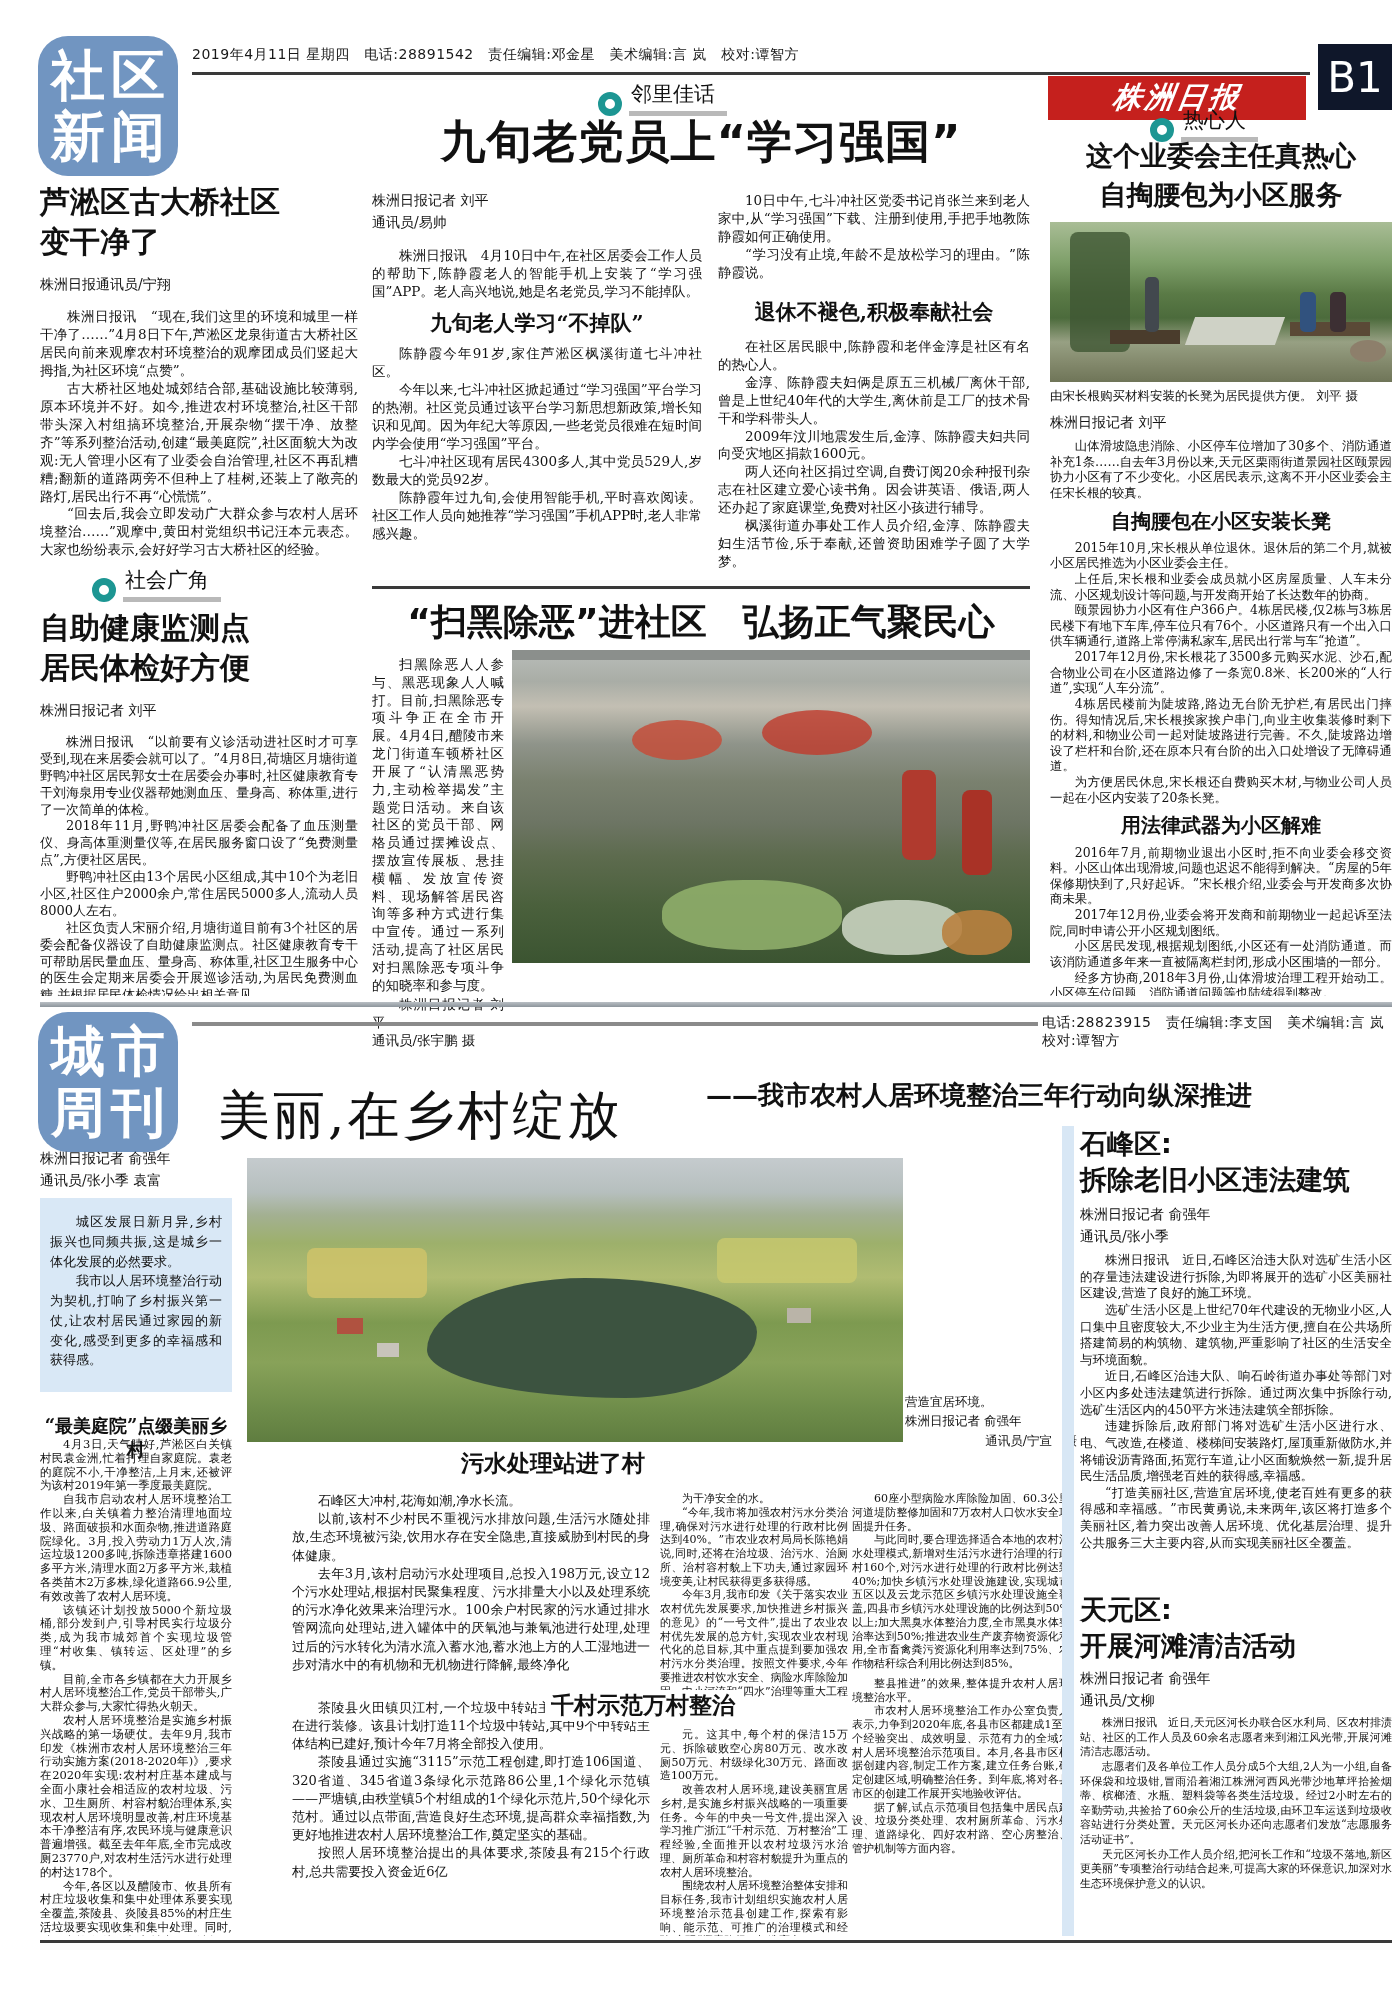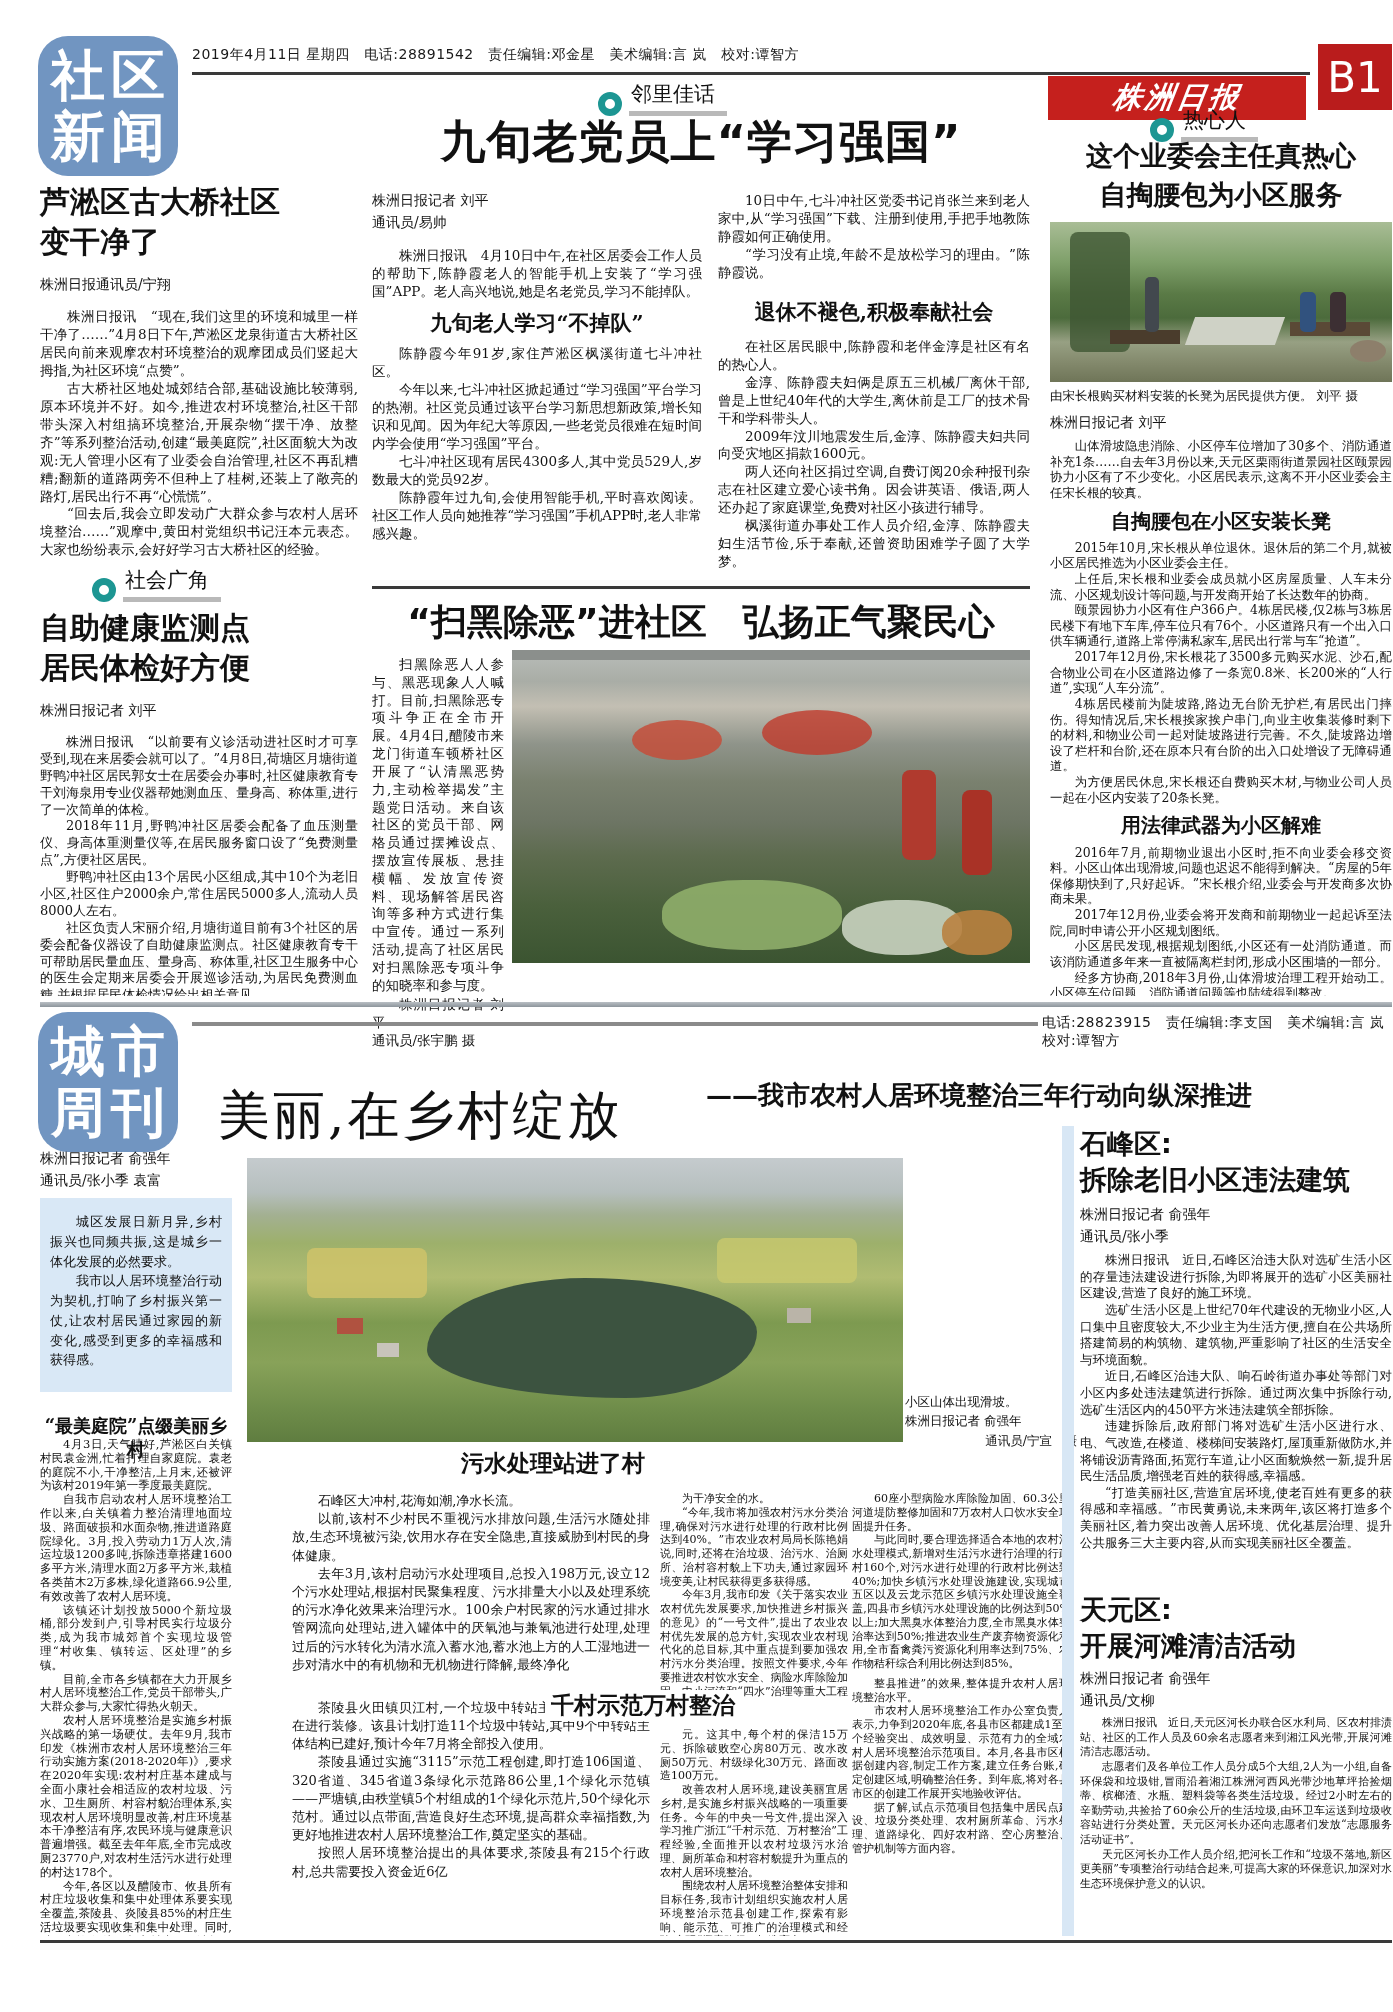--- a/index.html
+++ b/index.html
@@ -11,21 +11,21 @@
   
   .logo-box{width:140px;height:140px;background:#7195c1;border-radius:30px;color:#fff;
             display:flex;flex-direction:column;justify-content:center;align-items:center;
             font-weight:700;}
   .logo-line{font-size:54px;line-height:1.13;letter-spacing:6px;text-indent:6px;}
   
   .info-line{font-size:14px;color:#191919;letter-spacing:.5px;}
   .rule{background:#3a3a3a;}
   .paper-box{width:258px;height:44px;background:#c5201d;color:#fff;display:flex;align-items:center;justify-content:center;}
   .paper-name{font-size:29px;font-weight:700;font-style:italic;letter-spacing:3px;transform:skewX(-8deg);}
-  .pageno-box{width:74px;height:66px;background:#b91c1c;color:#fff;display:flex;align-items:center;justify-content:center;
+  .pageno-box{width:74px;height:66px;background:#0f172a;color:#fff;display:flex;align-items:center;justify-content:center;
               font-size:42px;}
   
   .tag{display:flex;align-items:flex-end;gap:7px;}
   .tag-ring{width:24px;height:24px;border-radius:50%;border:7px solid #1d9693;box-sizing:border-box;background:#fff;}
   .tag-label{font-size:21px;color:#101010;border-bottom:5px solid #b9b9b9;padding:0 12px 3px 2px;
              font-family:"DejaVu Sans","Liberation Sans",sans-serif;}
   
   .serif-title{font-weight:700;line-height:1.32;}
   .hei-title{font-family:"DejaVu Sans","Liberation Sans",sans-serif;font-weight:900;}
   .byline{font-size:14px;line-height:1.55;color:#141414;}
@@ -218,21 +218,21 @@
   <div class="abs photo" style="left:247px;top:1158px;width:656px;height:284px;
        background:linear-gradient(180deg,#c5cbce 0%,#b6bfbe 12%,#a3b092 20%,#9db06b 30%,#b0bc72 42%,#7d9a50 58%,#88a259 72%,#6f8d4a 88%,#5f7d40 100%);">
     <div style="left:180px;top:120px;width:330px;height:120px;background:#3c5340;border-radius:48% 52% 40% 60%/60% 45% 55% 40%;"></div>
     <div style="left:60px;top:90px;width:120px;height:50px;background:#cfc36a;border-radius:8px;opacity:.85;"></div>
     <div style="left:470px;top:80px;width:140px;height:45px;background:#c9c96e;border-radius:8px;opacity:.8;"></div>
     <div style="left:90px;top:160px;width:26px;height:16px;background:#b05240;"></div>
     <div style="left:130px;top:185px;width:22px;height:14px;background:#c8c4bb;"></div>
     <div style="left:540px;top:150px;width:24px;height:15px;background:#bab4a8;"></div>
   </div>
   <div class="abs caption" style="left:905px;top:1392px;width:172px;font-size:12.5px;line-height:1.55;">
-    <div>小区山体出现滑坡。</div>
+    <div>营造宜居环境。</div>
     <div>株洲日报记者 俞强年</div>
     <div style="text-align:right;">通讯员/宁宣　摄</div>
   </div>
 
   <div class="abs" style="left:455px;top:1448px;font-size:23px;font-weight:600;background:#fff;padding:0 6px;z-index:3;">污水处理站进了村</div>
   <div class="abs" style="left:545px;top:1690px;font-size:23px;font-weight:600;background:#fff;padding:0 6px;z-index:3;">千村示范万村整治</div>
 
   <div class="abs" style="left:292px;top:1492px;width:358px;height:444px;overflow:hidden;">
     <div class="body-col" style="font-size:13px;line-height:1.4;">
         <p class="para">石峰区大冲村,花海如潮,净水长流。</p>

